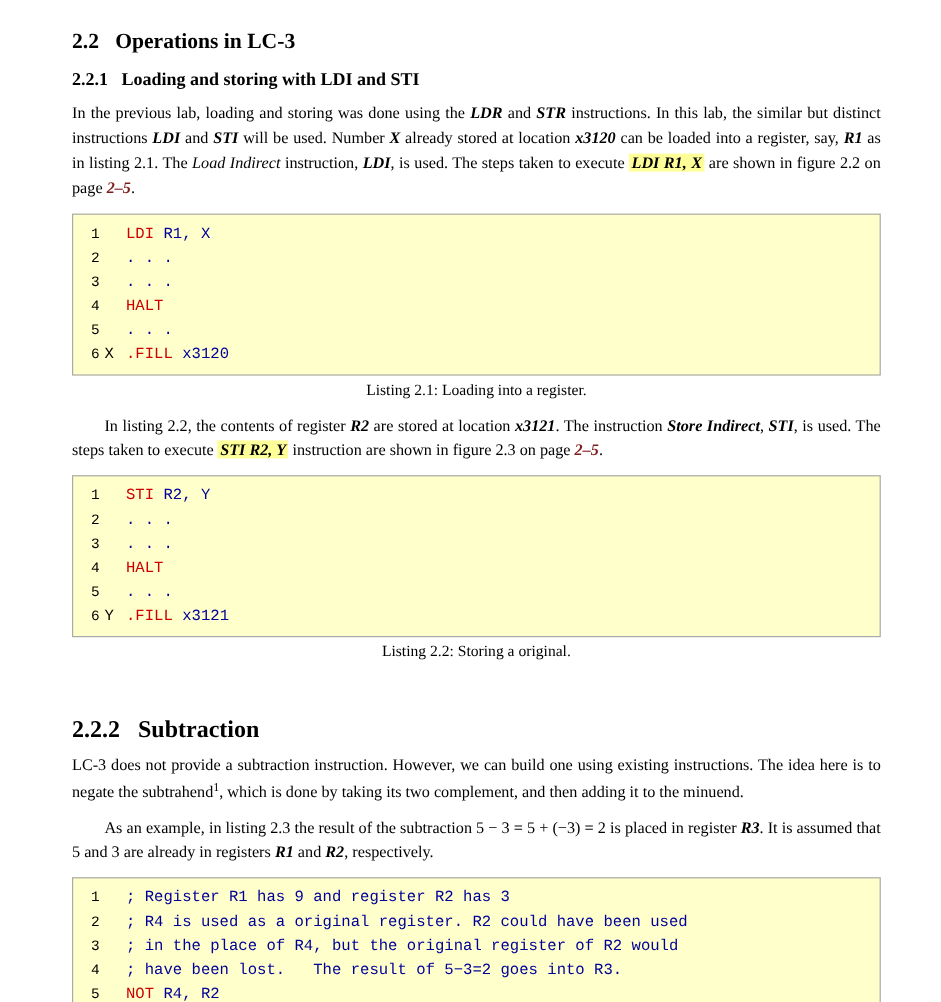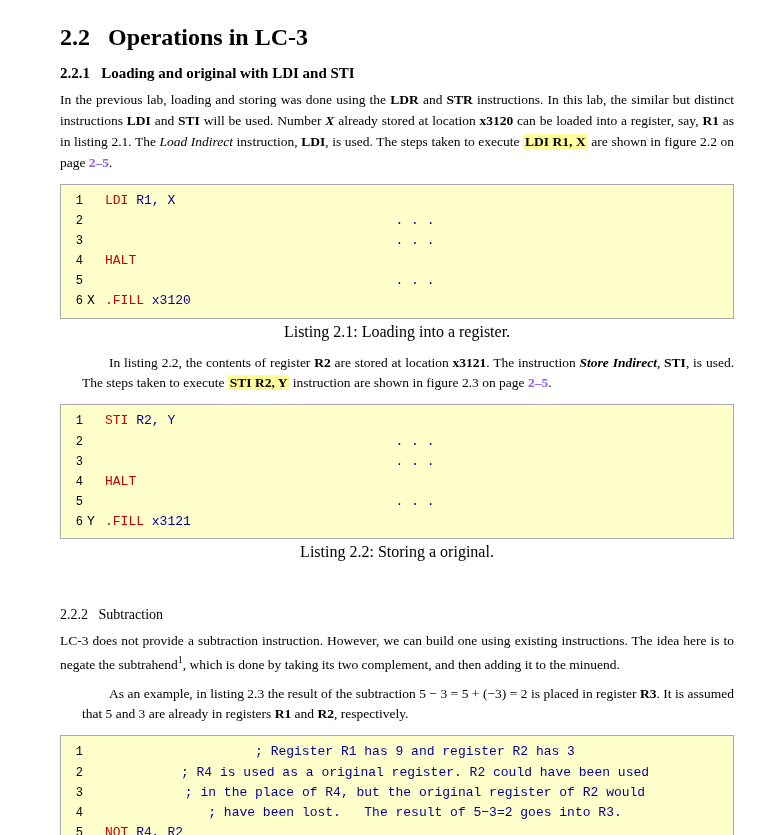--- a/index.html
+++ b/index.html
@@ -6,53 +6,52 @@
     body {
       font-family: "Times New Roman", Times, serif;
       font-size: 14px;
       background: #fff;
       color: #000;
       width: 784px;
       min-height: 835px;
       padding: 20px 50px 20px 60px;
     }
     h2.section-title {
-      font-size: 24px;
+      font-size: 18px;
       font-weight: bold;
       margin-bottom: 14px;
       margin-top: 4px;
     }
     h3.subsection-title {
       font-size: 15px;
       font-weight: bold;
       margin-bottom: 8px;
       margin-top: 10px;
     }
     h4.subsubsection-title {
-      font-size: 14px;
-      font-weight: normal;
+      font-size: 20px;
+      font-weight: bold;
       margin-bottom: 8px;
       margin-top: 18px;
     }
     p.body-text {
       font-size: 13.5px;
       line-height: 1.55;
       margin-bottom: 8px;
       text-align: justify;
     }
     p.body-text.indent {
       text-indent: 2em;
-      margin-left: 22px;
-    }
-    .bold { font-weight: bold; }
+    }
+    .bold { font-weight: bold; font-style: italic; }
     .italic { font-style: italic; }
     .red { color: #cc0000; }
-    .blue { color: #000099; text-align: center; }
+    .blue { color: #000099; }
     .highlight { background-color: #ffff99; padding: 0 2px; }
-    .link { color: #8b5cf6; }
+    .link { color: #7f1d1d; }
     .code-block {
       background-color: #ffffcc;
       border: 1px solid #aaa;
       font-family: "Courier New", Courier, monospace;
       font-size: 13px;
       margin: 10px 0 4px 0;
       padding: 6px 8px;
       line-height: 1.55;
     }
     .code-line {
@@ -69,38 +68,38 @@
     }
     .line-label {
       min-width: 18px;
       font-family: "Courier New", Courier, monospace;
     }
     .code-content {
       flex: 1;
     }
     .listing-caption {
       text-align: center;
-      font-size: 16px;
+      font-size: 13px;
       margin-bottom: 12px;
       margin-top: 2px;
     }
     .section-gap { height: 16px; }
     sup { font-size: 10px; vertical-align: super; }
   </style>
 </head>
 <body>
 
 <h2 class="section-title">
   <span>2.2</span>&nbsp;&nbsp;
   <span>Operations in LC-3</span>
 </h2>
 
 <h3 class="subsection-title">
   <span>2.2.1</span>&nbsp;&nbsp;
-  <span>Loading and original with LDI and STI</span>
+  <span>Loading and storing with LDI and STI</span>
 </h3>
 
 <p class="body-text">
   In the previous lab, loading and storing was done using the <span class="bold">LDR</span> and <span class="bold">STR</span> instructions. In this lab, the similar but distinct instructions <span class="bold">LDI</span> and <span class="bold">STI</span> will be used. Number <span class="italic bold">X</span> already stored at location <span class="bold">x3120</span> can be loaded into a register, say, <span class="bold">R1</span> as in listing 2.1. The <span class="italic">Load Indirect</span> instruction, <span class="bold">LDI</span>, is used. The steps taken to execute <span class="highlight bold">LDI R1, X</span> are shown in figure 2.2 on page <span class="link bold">2–5</span>.
 </p>
 
 <div class="code-block">
   <div class="code-line">
     <span class="line-num">1</span>
     <span class="line-label"></span>

